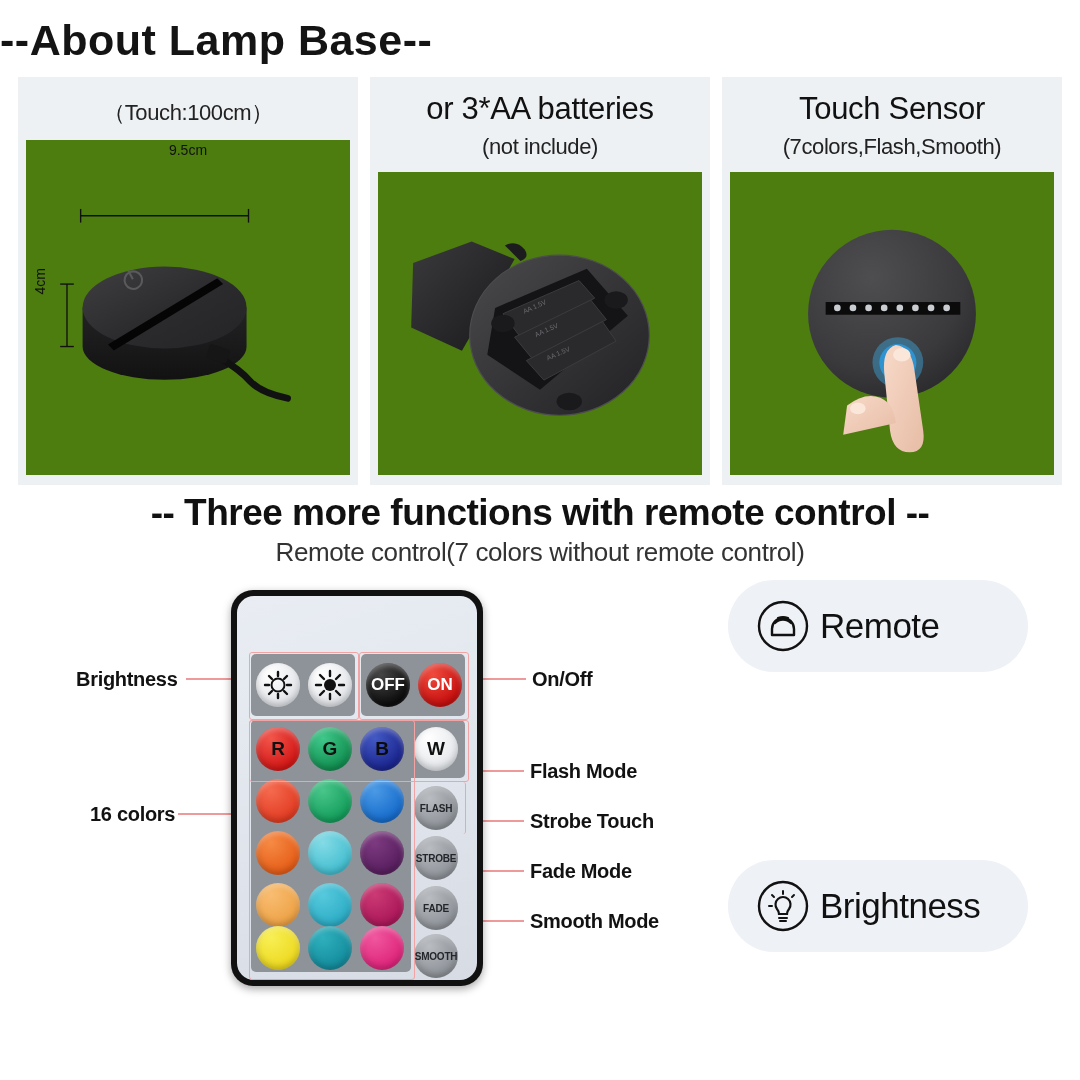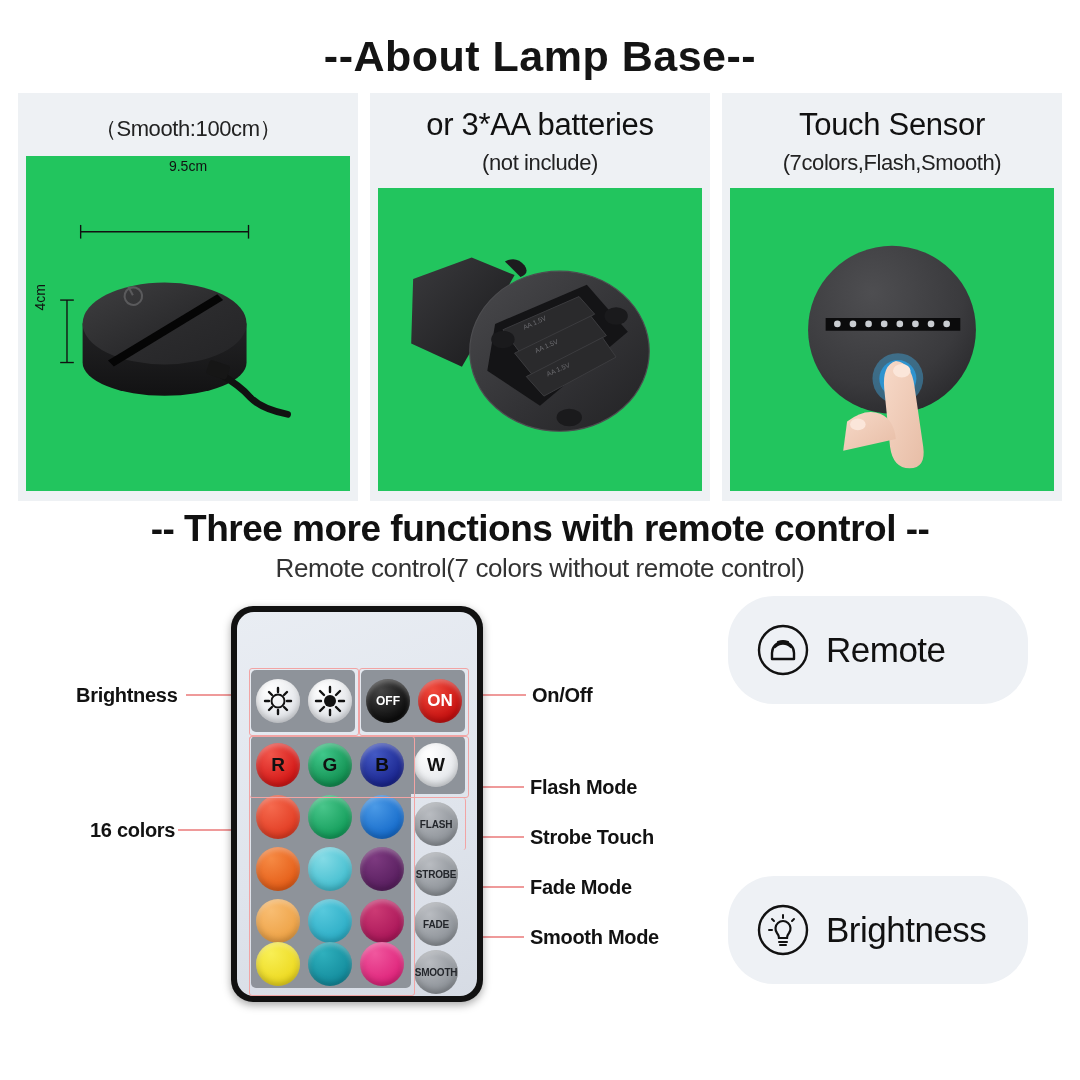--- a/index.html
+++ b/index.html
@@ -7,25 +7,25 @@
     width:1080px;height:1080px;
     background:#ffffff;
     font-family:"Liberation Sans", sans-serif;
     color:#1a1a1a;
     overflow:hidden;
     position:relative;
   }
 
   
   .main-title{
-    text-align:center;
+    text-align:left;
     font-size:43px;
     font-weight:700;
     letter-spacing:.5px;
-    padding-top:32px;
+    padding-top:16px;
     color:#141414;
   }
 
   
   .panels{
     display:flex;
     gap:12px;
     padding:12px 18px 0 18px;
     box-sizing:border-box;
   }
@@ -49,21 +49,21 @@
   .panel-sub{
     font-size:22px;
     font-weight:400;
     color:#222;
     margin-top:7px;
     white-space:nowrap;
     letter-spacing:-.4px;
   }
   .panel-img{
     margin-top:12px;
-    background:#22c55e;
+    background:#4d7c0f;
     width:100%;
     flex:1;
     position:relative;
     overflow:hidden;
   }
 
   
   .lampwrap{position:absolute;inset:0;}
   .dimtxt{position:absolute;font-size:14px;color:#111;font-family:"Liberation Sans",sans-serif;}
 
@@ -125,21 +125,21 @@
   .btn-sm{width:44px;height:44px;}
   .btn-color{width:44px;height:44px;}
   .btn-mode{
     width:44px;height:44px;
     background:radial-gradient(circle at 35% 28%,#b9bcc1,#8b9096 75%);
     color:#23262b;
     font-size:10px;
     font-weight:700;
     letter-spacing:-.2px;
   }
-  .btn-off{background:radial-gradient(circle at 34% 26%,#454545,#0c0c0c 72%);color:#fff;font-size:12px;}
+  .btn-off{background:radial-gradient(circle at 34% 26%,#454545,#0c0c0c 72%);color:#fff;font-size:17px;}
   .btn-on{background:radial-gradient(circle at 34% 26%,#f04a3c,#c40d0d 75%);color:#fff;font-size:17px;}
   .btn-white{background:radial-gradient(circle at 34% 26%,#ffffff,#e2e5e9 78%);color:#111;font-size:19px;}
   .btn-lbl{font-size:19px;color:#111;}
 
   .sunicon{width:44px;height:44px;}
 
   
   .anno-box{
     position:absolute;
     border:1.6px solid #f2a4a4;
@@ -156,44 +156,44 @@
     font-size:20px;
     font-weight:700;
     color:#121212;
     white-space:nowrap;
     letter-spacing:-.3px;
   }
 
   
   .pill{
     position:absolute;
-    width:300px;height:108px;
+    width:300px;height:92px;
     background:#eef1f5;
     border-radius:46px;
     display:flex;align-items:center;
     padding-left:28px;
     box-sizing:border-box;
-    gap:16px;
+    gap:10px;
   }
   .pill-label{
     font-size:35px;
     font-weight:400;
     color:#111;
     letter-spacing:-.5px;
   }
 </style>
 </head>
 <body>
 
 <div class="main-title">--About Lamp Base--</div>
 
 <div class="panels">
 
   <div class="panel">
-    <div class="panel-sub">（Smooth:100cm）</div>
+    <div class="panel-sub">（Touch:100cm）</div>
     <div class="panel-img">
       <div class="lampwrap">
         <svg width="100%" height="100%" viewBox="0 0 332 256" preserveAspectRatio="xMidYMid meet">
           <defs>
             <linearGradient id="lampTop" x1="0" y1="0" x2="1" y2="1">
               <stop offset="0%" stop-color="#3f3f41"></stop>
                 <stop offset="55%" stop-color="#2b2b2d"></stop>
                 <stop offset="100%" stop-color="#242426"></stop>
             </linearGradient>
             <linearGradient id="lampSide" x1="0" y1="0" x2="0" y2="1">

